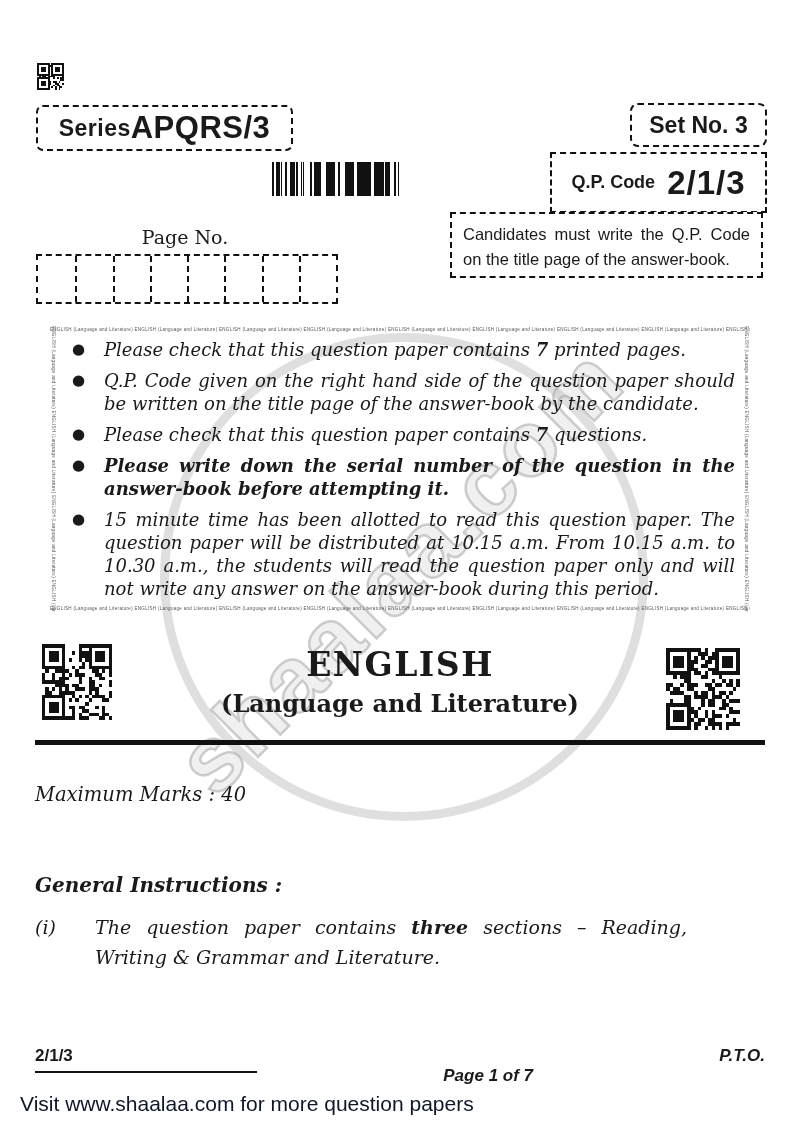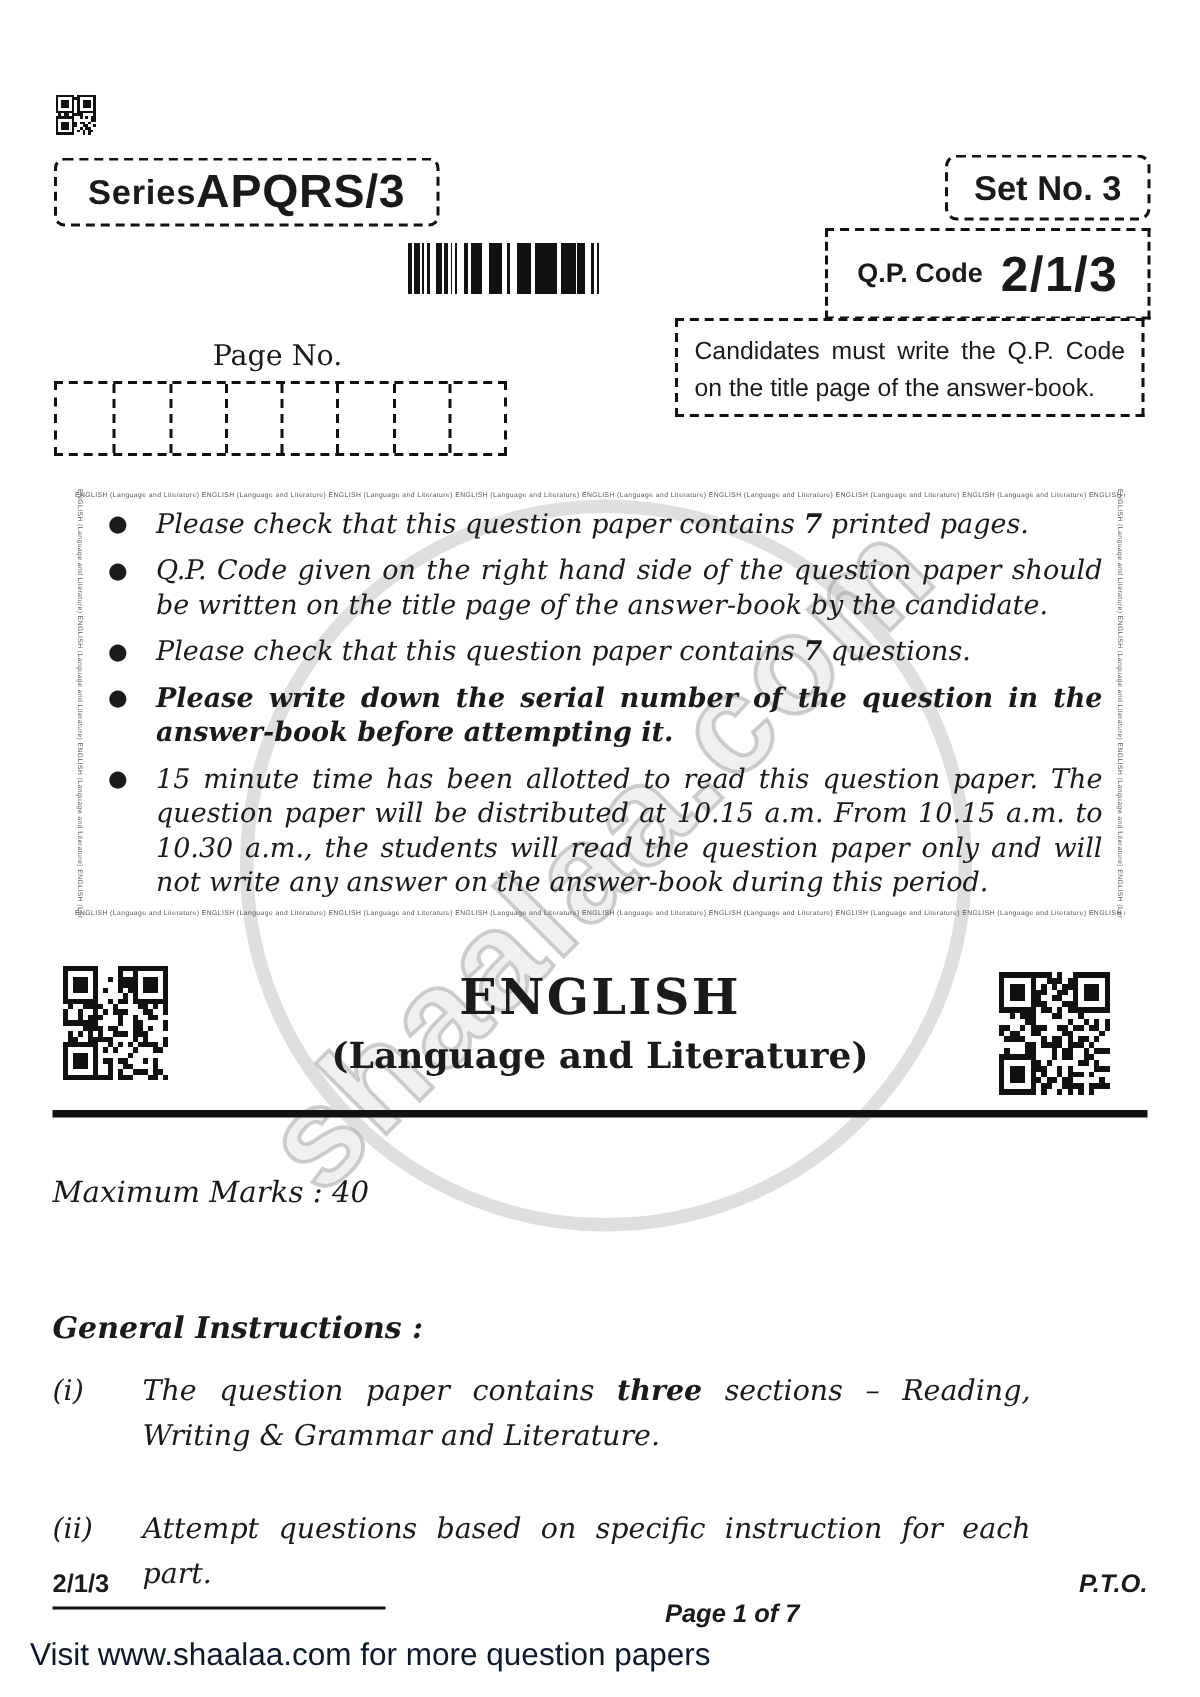--- a/index.html
+++ b/index.html
@@ -537,24 +537,20 @@
 <div class="abs layer meta-row">
   <span>Maximum Marks : 40</span>
 </div>
 
 <div class="abs layer gen-head">General Instructions :</div>
 <div class="abs layer gi-list">
   <div class="gi-item">
     <span class="gi-num">(i)</span>
     <span class="gi-text"><span>The question paper contains </span><b>three</b><span> sections – Reading, Writing &amp; Grammar and Literature.</span></span>
   </div>
-  <div class="gi-item">
-    <span class="gi-num">(ii)</span>
-    <span class="gi-text"><span>Attempt questions based on specific instruction for each part.</span><b></b><span></span></span>
-  </div>
 </div>
 
 <div class="abs layer footer-row">
   <div class="footer-code-wrap">
     <span class="footer-code">2/1/3</span>
   </div>
   <span class="footer-page">Page 1 of 7</span>
   <span class="footer-pto">P.T.O.</span>
 </div>
 <div class="abs layer site-line">Visit www.shaalaa.com for more question papers</div>

